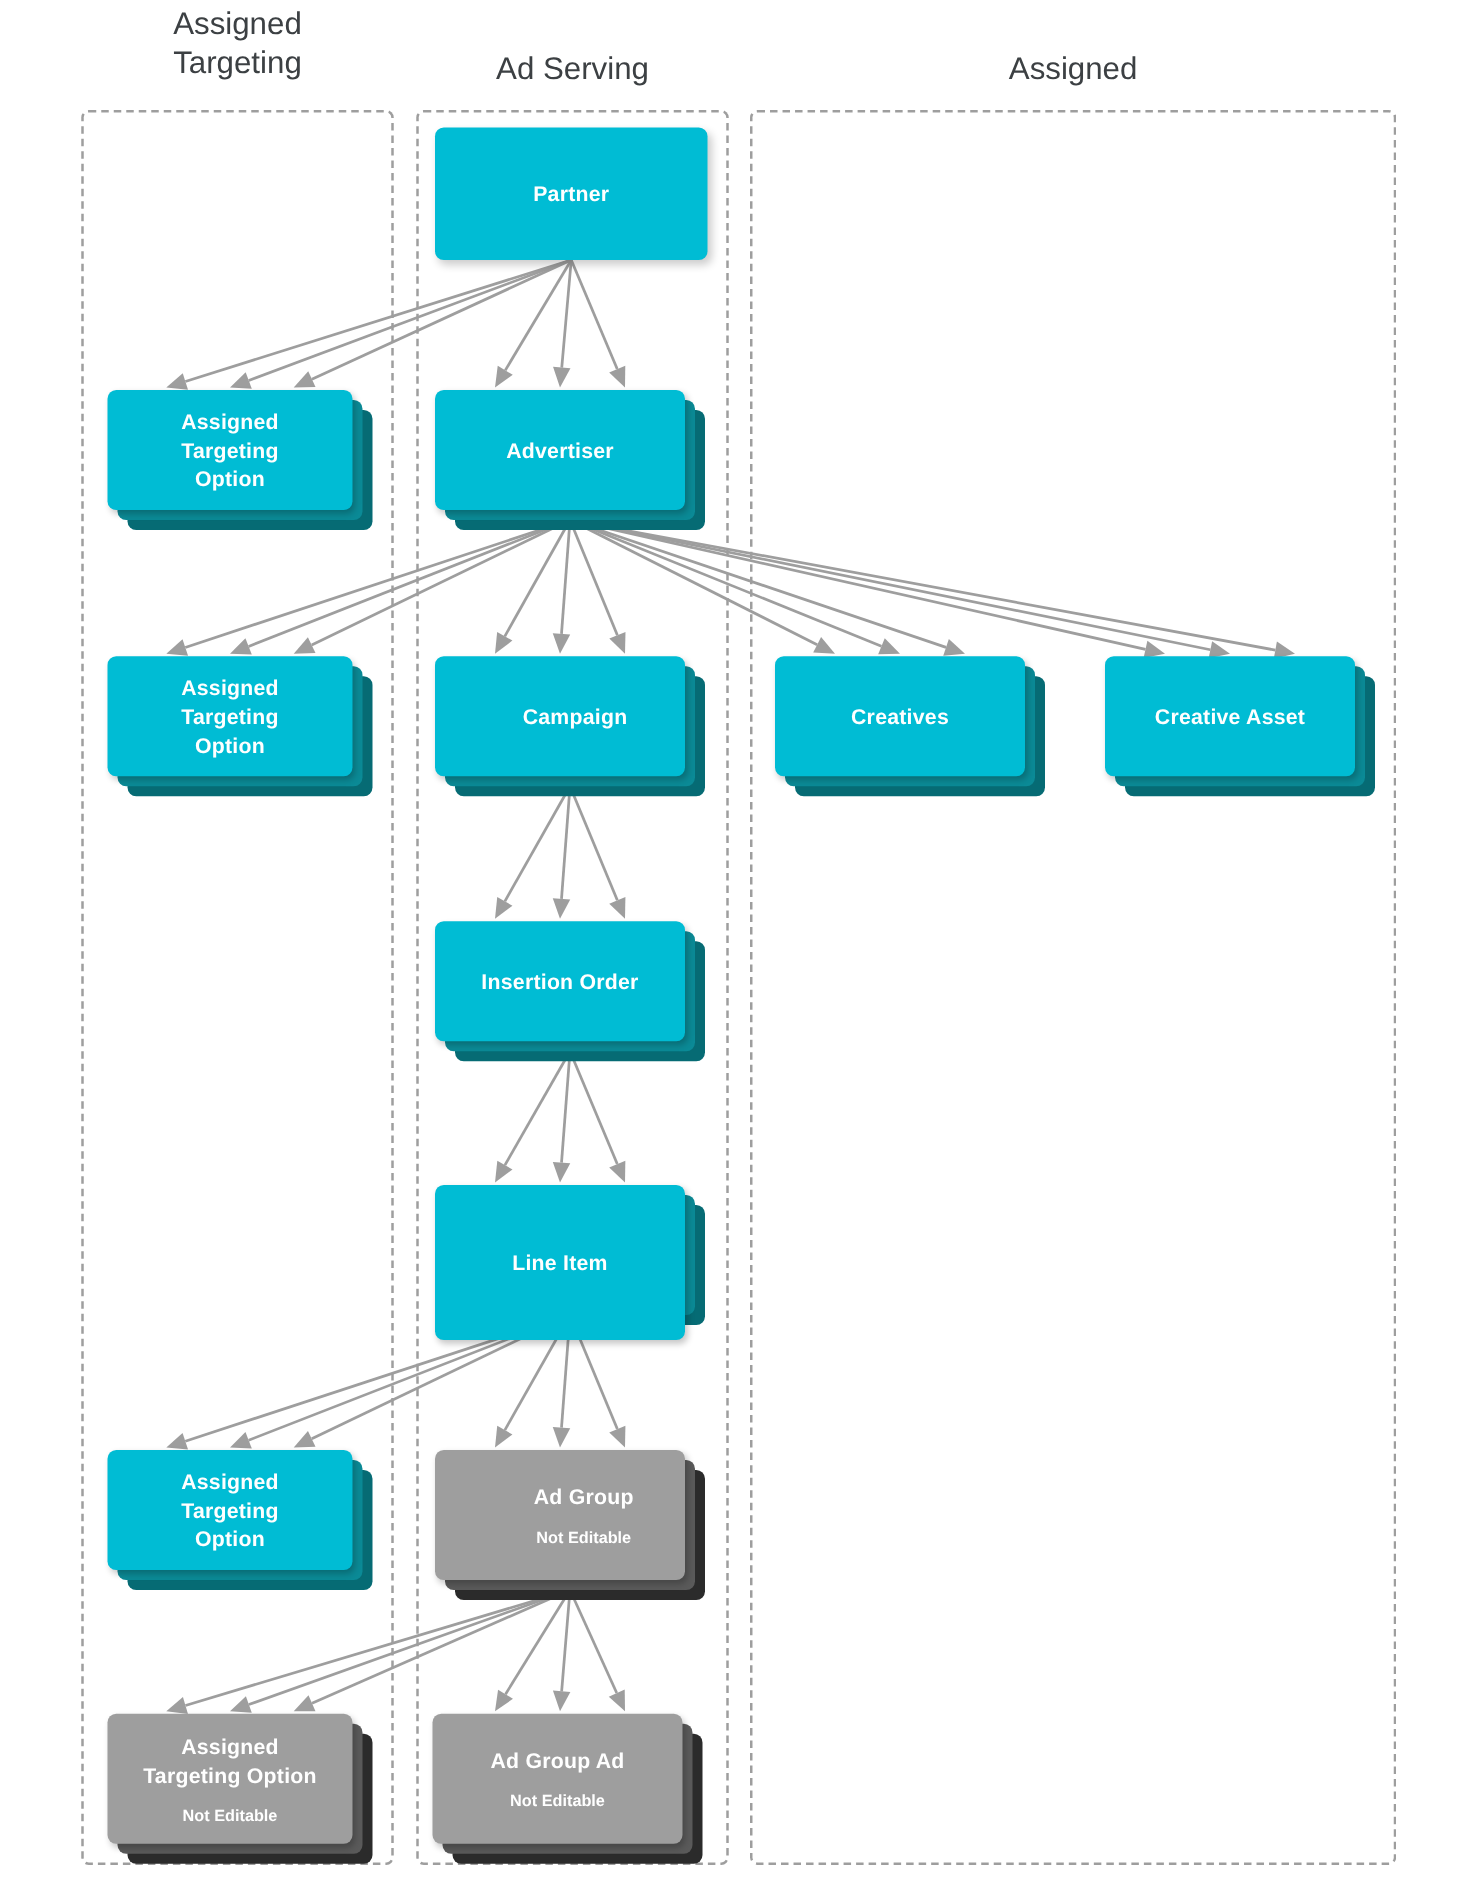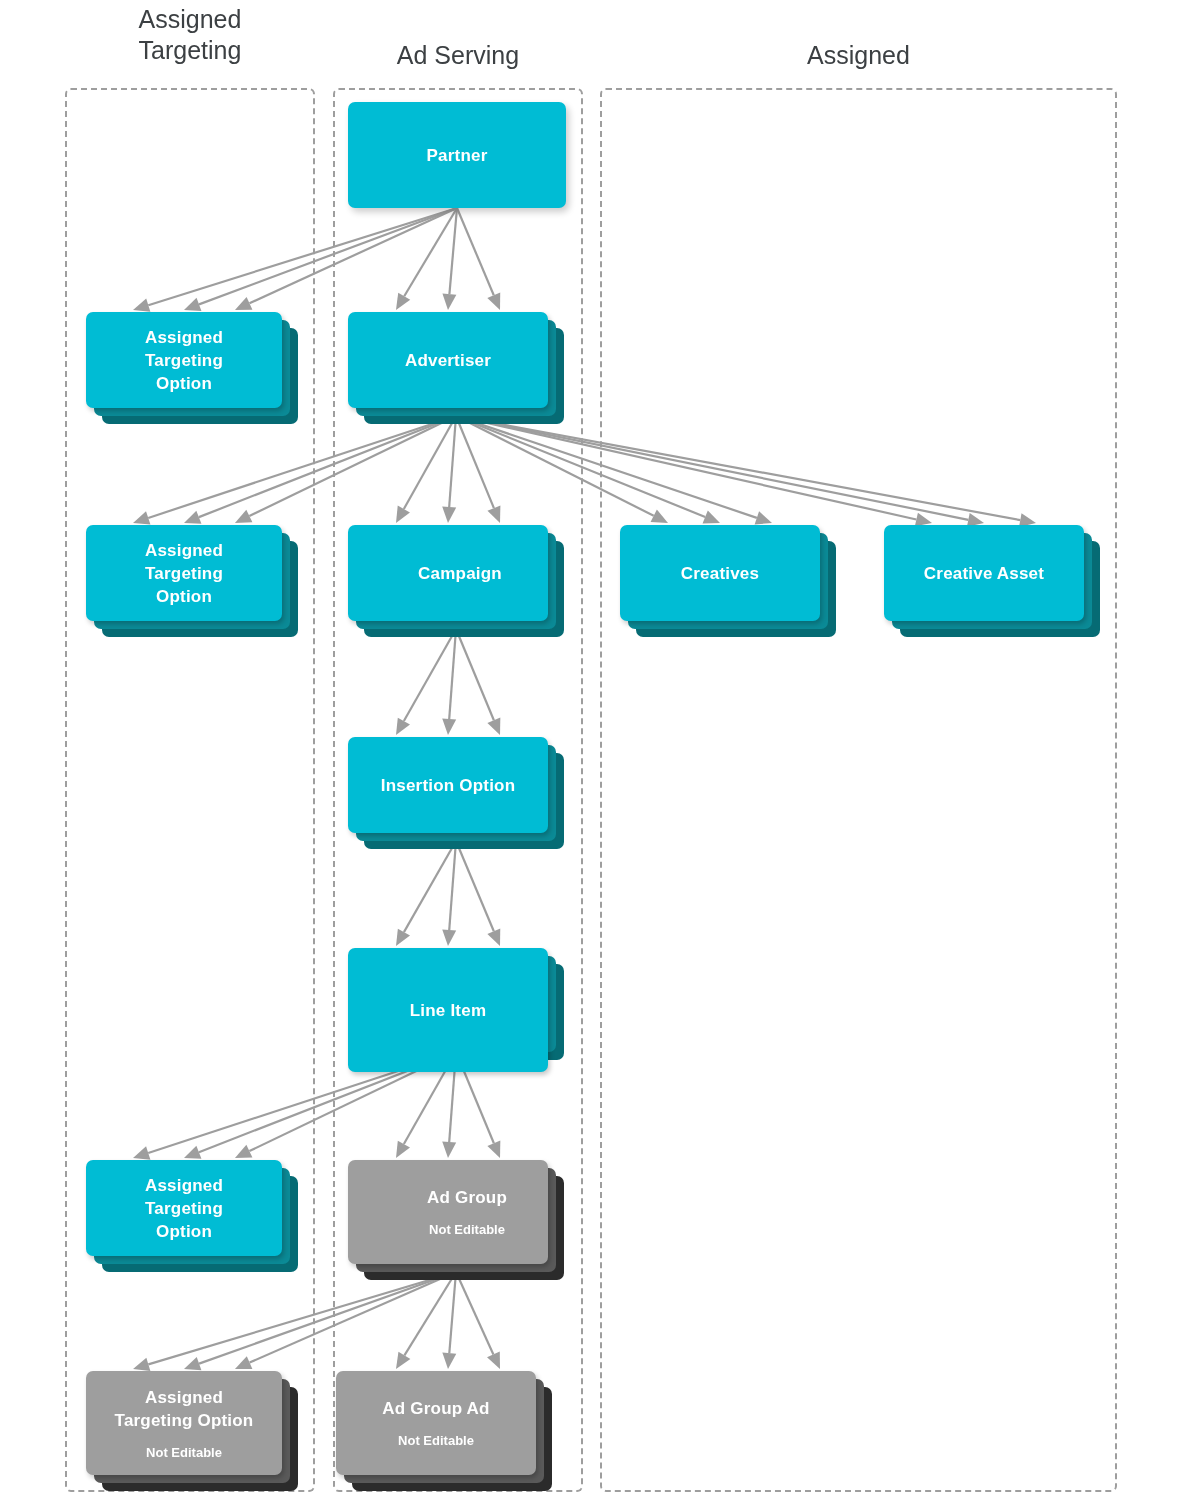--- a/index.html
+++ b/index.html
@@ -286,21 +286,21 @@
           <div class="title">
             <div>Creative Asset</div>
           </div>
         </div>
       </div>
       <div class="node cyan" style="left: 348px; top: 737px; width: 216px; height: 112px;">
         <div class="layer l3" style="width: 200px; height: 96px;"></div>
         <div class="layer l2" style="width: 200px; height: 96px;"></div>
         <div class="face" style="width: 200px; height: 96px;">
           <div class="title">
-            <div>Insertion Option</div>
+            <div>Insertion Order</div>
           </div>
         </div>
       </div>
       <div class="node cyan" style="left: 348px; top: 948px; width: 216px; height: 112px;">
         <div class="layer l3" style="width: 200px; height: 96px;"></div>
         <div class="layer l2" style="width: 200px; height: 96px;"></div>
         <div class="face" style="width: 200px; height: 124px;">
           <div class="title">
             <div>Line Item</div>
           </div>
@@ -331,21 +331,21 @@
         <div class="layer l3" style="width: 196px; height: 104px;"></div>
         <div class="layer l2" style="width: 196px; height: 104px;"></div>
         <div class="face" style="width: 196px; height: 104px;">
           <div class="title">
             <div>Assigned</div>
             <div>Targeting Option</div>
           </div>
           <div class="sub">Not Editable</div>
         </div>
       </div>
-      <div class="node gray" style="left: 336px; top: 1371px; width: 219px; height: 120px; text-decoration: underline;">
+      <div class="node gray" style="left: 346px; top: 1371px; width: 219px; height: 120px; text-decoration: underline;">
         <div class="layer l3" style="width: 200px; height: 104px;"></div>
         <div class="layer l2" style="width: 200px; height: 104px;"></div>
         <div class="face" style="width: 200px; height: 104px;">
           <div class="title">
             <div>Ad Group Ad</div>
           </div>
           <div class="sub">Not Editable</div>
         </div>
       </div>
     </div>

